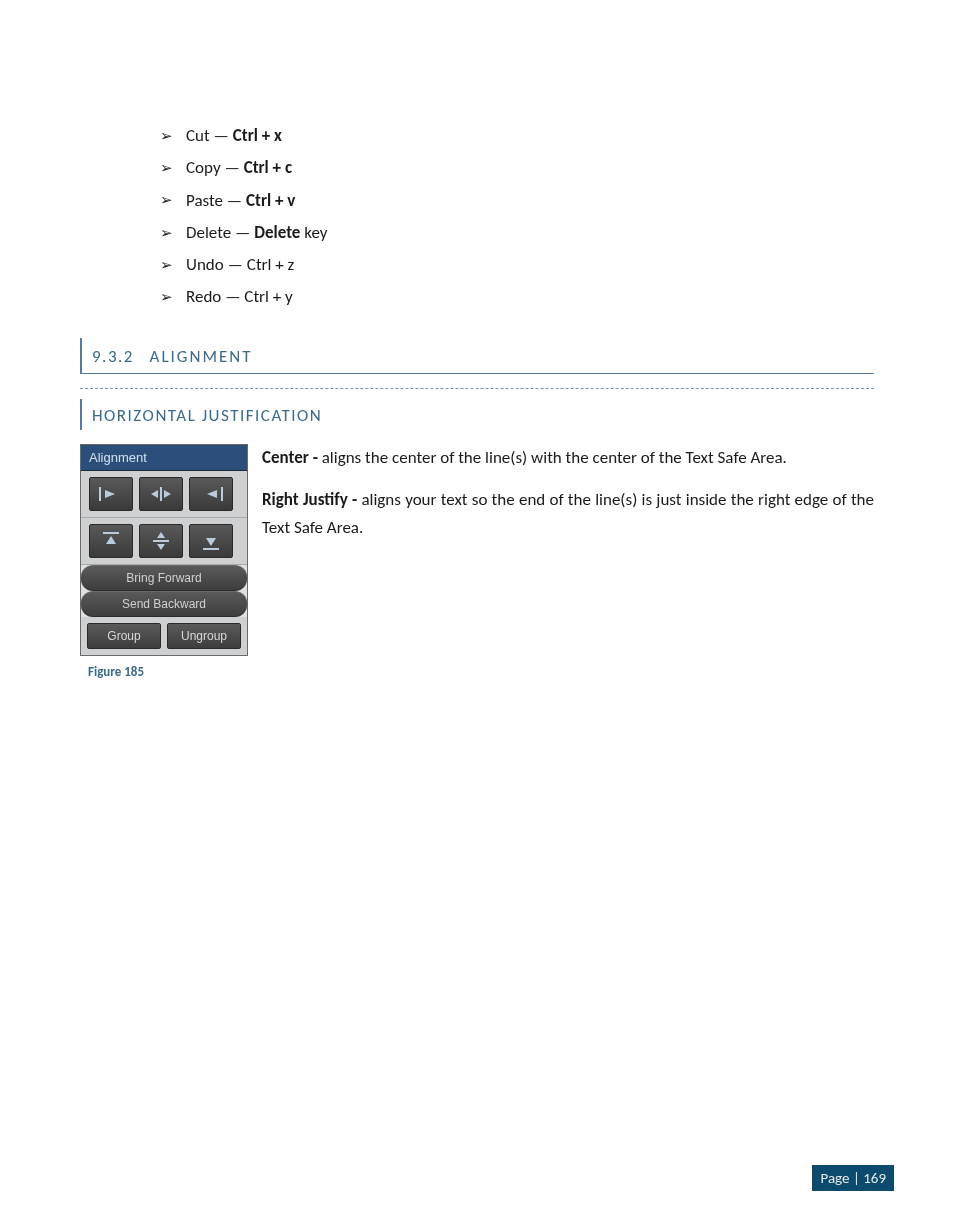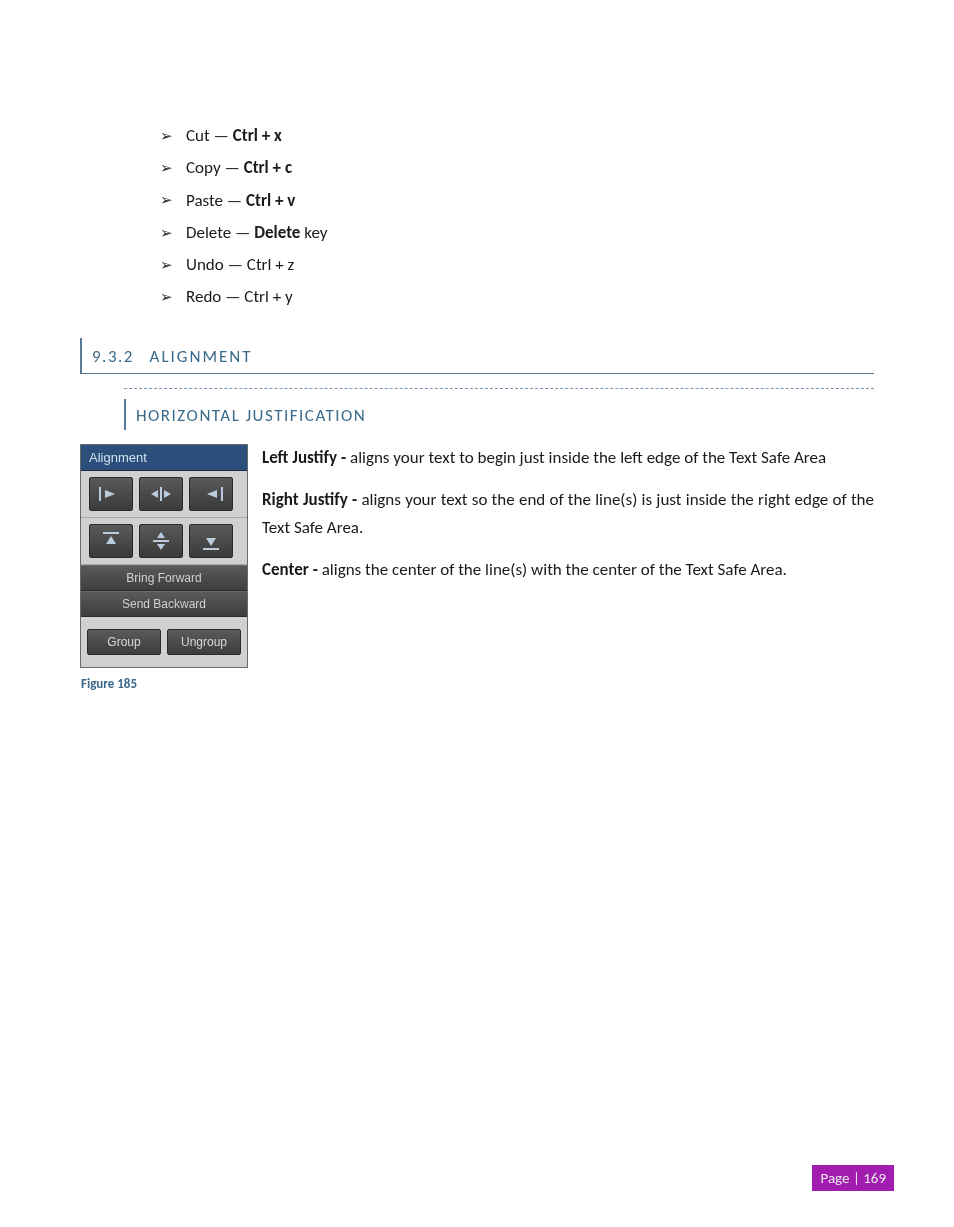--- a/index.html
+++ b/index.html
@@ -54,21 +54,20 @@
   .body-text {
     font-size: 17px;
     line-height: 1.7;
     margin: 10px 0 16px 0;
     text-align: justify;
   }
   .dashed-top {
     border-top: 1px dashed #7a95b0;
     margin-top: 10px;
     padding-top: 0;
-    margin-left: 44px;
   }
   .sub-section {
     border-left: 2px solid #5a7a9a;
     padding: 6px 0 4px 10px;
     margin: 10px 0 12px 0;
   }
   .sub-title {
     color: #3b6a8a;
     font-size: 17px;
     letter-spacing: 1.5px;
@@ -113,25 +112,26 @@
   }
   .icon-btn svg { display:block; }
   .bar-btn {
     background: linear-gradient(#5a5a5a, #3d3d3d);
     color: #d0d0d0;
     font-size: 12px;
     text-align: center;
     padding: 5px 0;
     border-top: 1px solid #6a6a6a;
     border-bottom: 1px solid #2a2a2a;
+    border-radius: 12px;
   }
   .gu-row {
     display: flex;
     background: #cfd0d1;
-    padding: 12px 6px;
+    padding: 6px 6px;
     gap: 6px;
   }
   .gu-btn {
     flex: 1;
     background: linear-gradient(#5a5a5a, #3d3d3d);
     color: #d8d8d8;
     font-size: 12px;
     text-align: center;
     padding: 5px 0;
     border: 1px solid #2a2a2a;
@@ -143,29 +143,29 @@
   .desc-col p {
     font-size: 17px;
     line-height: 1.65;
     margin: 0 0 14px 0;
     text-align: justify;
   }
   .fig-label {
     color: #3b6a8a;
     font-size: 13px;
     font-weight: bold;
-    margin: 8px 0 16px 1px;
+    margin: 8px 0 16px 8px;
   }
   .footer {
     position: absolute;
     bottom: 40px;
     right: 60px;
   }
   .footer-box {
-    background: #a21caf;
+    background: #0c4a6e;
     color: #e8e8e8;
     font-size: 15px;
     padding: 4px 8px;
   }
 </style>
 </head>
 <body>
 
 <div class="page">
 
@@ -269,28 +269,25 @@
       <div class="bar-btn">Bring Forward</div>
       <div class="bar-btn">Send Backward</div>
       <div class="gu-row">
         <div class="gu-btn">Group</div>
         <div class="gu-btn">Ungroup</div>
       </div>
     </div>
 
     <div class="desc-col">
       <p>
-        <b>Left Justify - </b><span>aligns your text to begin just inside the left edge of the Text Safe Area</span>
+        <b>Center - </b><span>aligns the center of the line(s) with the center of the Text Safe Area.</span>
       </p>
       <p>
         <b>Right Justify - </b><span>aligns your text so the end of the line(s) is just inside the right edge of the Text Safe Area.</span>
       </p>
-      <p>
-        <b>Center - </b><span>aligns the center of the line(s) with the center of the Text Safe Area.</span>
-      </p>
     </div>
   </div>
 
   <div class="fig-label">Figure 185</div>
 
 
 
 
   <div class="footer">
     <span class="footer-box">Page | 169</span>

